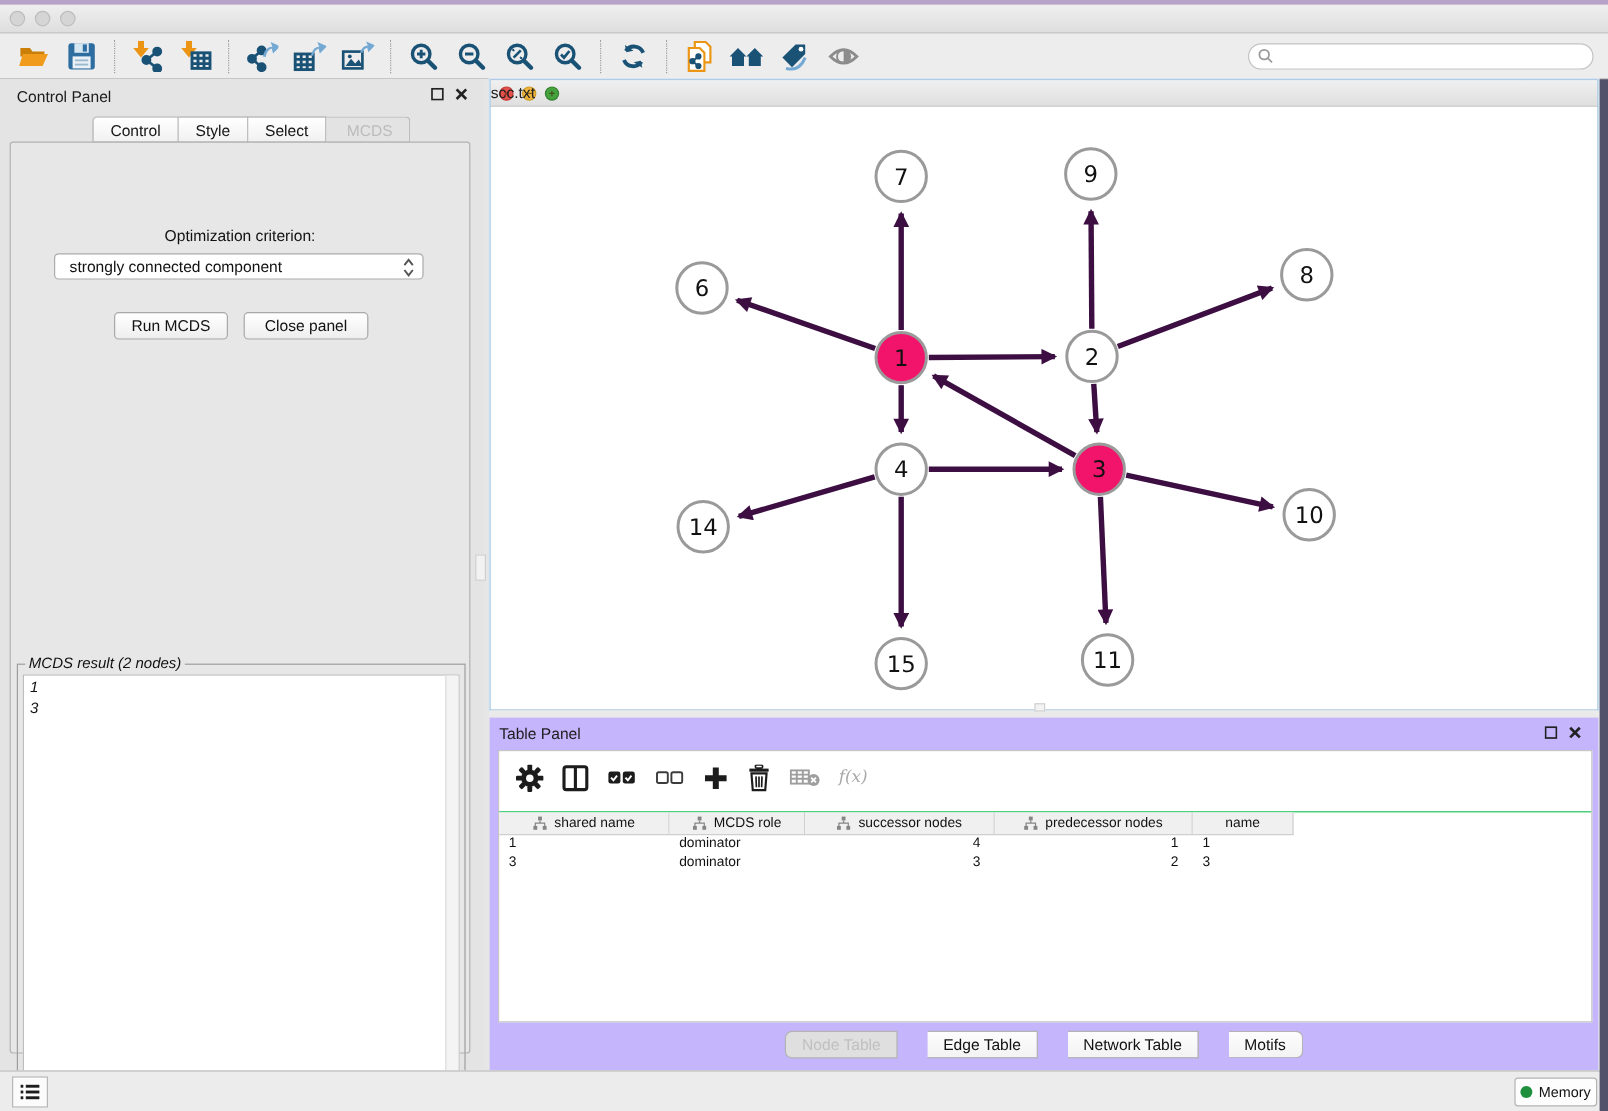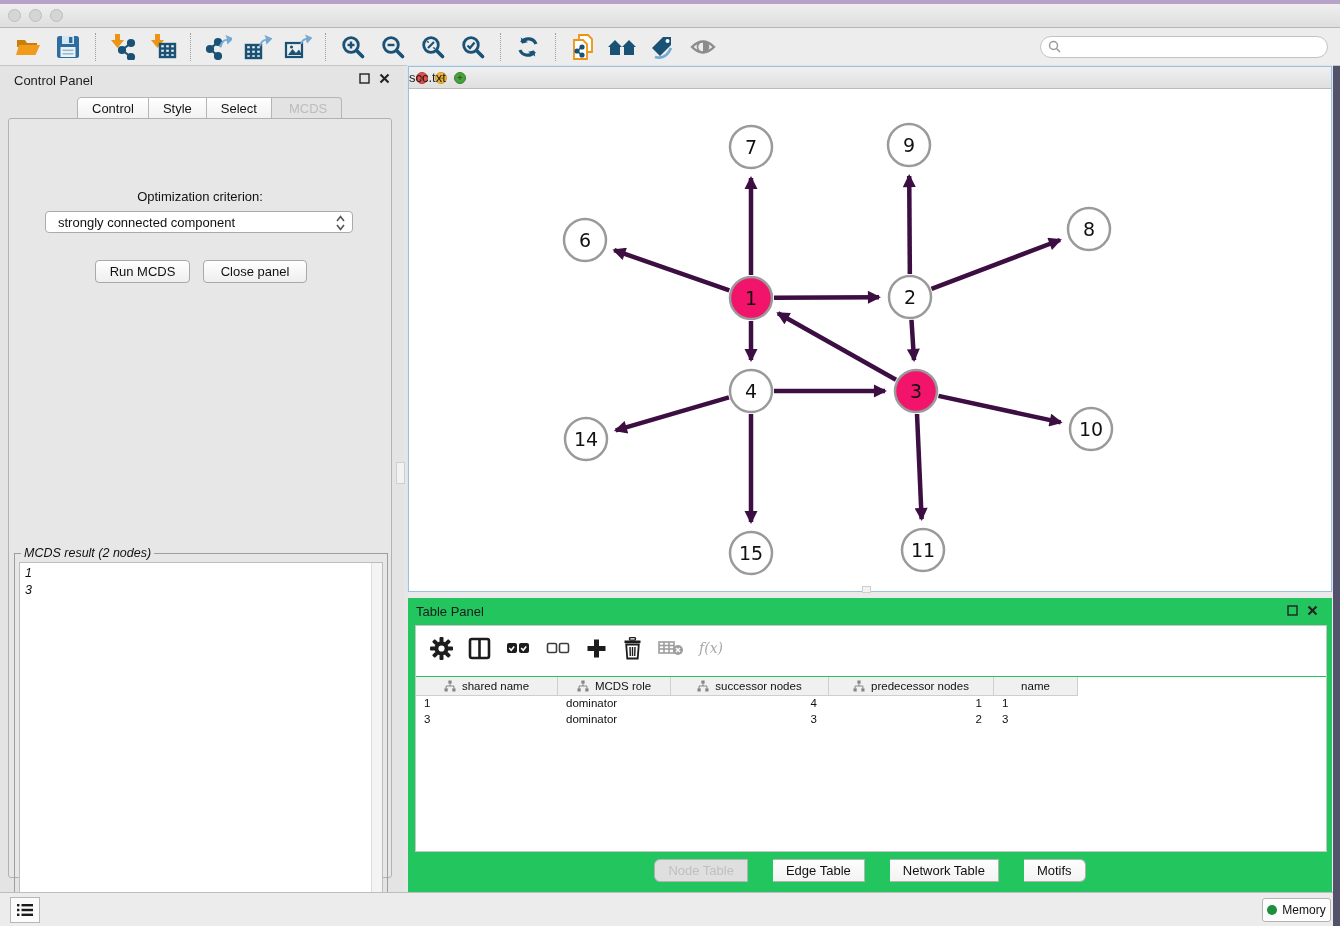--- a/index.html
+++ b/index.html
@@ -71,21 +71,21 @@
   .mini-light { width:12px; height:12px; border-radius:50%; margin-left:7px; position:relative;
     display:flex; align-items:center; justify-content:center; font-size:9px; font-weight:bold; color:rgba(60,30,0,.6); }
   #net-title { position:absolute; left:0; right:0; text-align:left; font-size:13px; color:#222; }
   #graph-canvas { position:absolute; left:0; top:22px; width:922px; height:502px; background:#fff; }
 
   
   #h-splitter { left:408px; top:592px; width:924px; height:6px; background:#eaeaea; }
   #h-handle { left:862px; top:586px; width:9px; height:7px; background:#f3f3f3; border:1px solid #cfcfcf; }
 
   
-  #table-panel { left:408px; top:598px; width:924px; height:294px; background:#22c55e; }
+  #table-panel { left:408px; top:598px; width:924px; height:294px; background:#c4b5fd; }
   #tp-header { position:absolute; left:0; top:0; width:100%; height:26px; display:flex; align-items:center; }
   #tp-title { font-size:13px; color:#1c1c1c; margin-left:8px; }
   #tp-box { position:absolute; left:7px; top:27px; width:912px; height:227px; background:#fff; border:1px solid #c6c6c6; }
   #tp-toolbar { position:absolute; left:0; top:0; width:100%; height:44px; display:flex; align-items:center; padding-left:14px; gap:15px; }
   .tp-icon { display:flex; align-items:center; justify-content:center; }
   #node-table { position:absolute; left:0; top:50px; width:100%; }
   #nt-headrow { display:flex; height:20px; border-top:1px solid #22c55e; }
   .nt-hcell { background:#f0f0f0; border-right:1px solid #cfcfcf; border-bottom:1px solid #cfcfcf;
     display:flex; align-items:center; justify-content:center; gap:6px; font-size:11.5px; color:#111; }
   .nt-row { display:flex; height:16px; font-size:11.5px; color:#111; }

